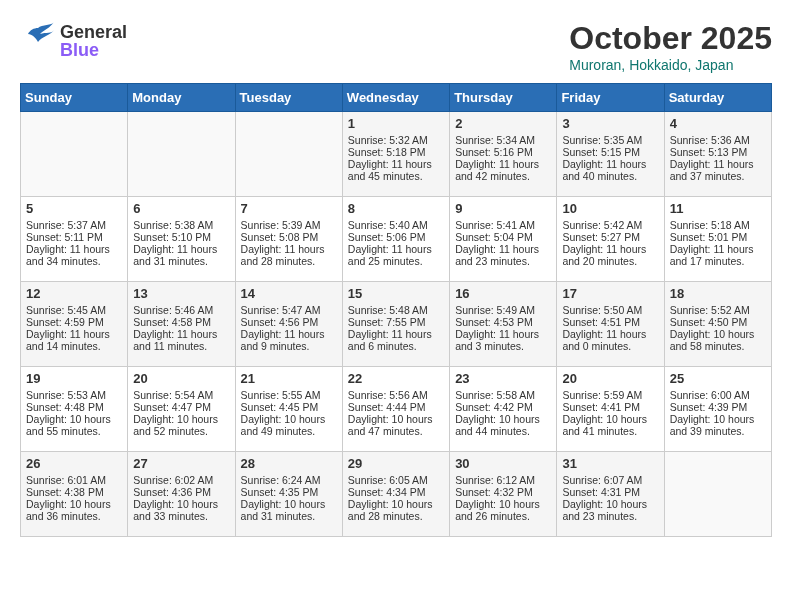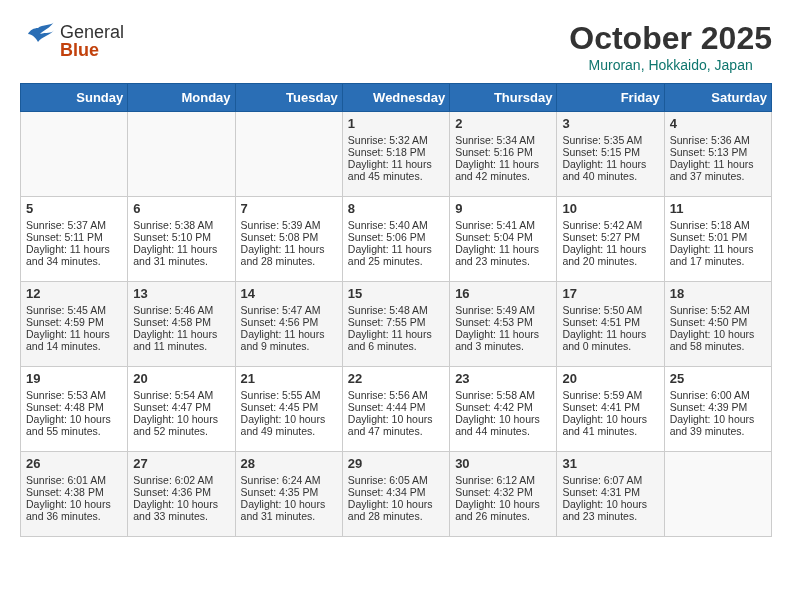--- a/index.html
+++ b/index.html
@@ -10,41 +10,41 @@
       min-height: 612px;
       padding: 20px;
     }
     .header {
       display: flex;
       justify-content: space-between;
       align-items: flex-start;
       margin-bottom: 10px;
     }
     .title-area {
-      text-align: center;
+      text-align: left;
       margin-left: 9px;
     }
     .month-title {
       font-size: 32px;
       font-weight: bold;
       color: #333;
     }
     .location {
       font-size: 14px;
       color: #0f766e;
     }
     table {
       width: 100%;
       border-collapse: collapse;
       table-layout: fixed;
     }
     thead th {
       background: #2a6eb5;
       color: #fff;
-      text-align: right;
+      text-align: left;
       padding: 6px 4px;
       font-size: 13px;
       font-weight: bold;
       border: 1px solid #1a5a9a;
     }
     tbody td {
       border: 1px solid #ccc;
       vertical-align: top;
       padding: 4px 5px;
       font-size: 10.5px;
@@ -74,28 +74,28 @@
       font-size: 28px;
       line-height: 1;
     }
     .logo-name {
       display: flex;
       flex-direction: column;
       line-height: 1;
     }
     .logo-general {
       font-size: 18px;
-      font-weight: normal;
+      font-weight: bold;
       color: #333;
       text-align: right;
     }
     .logo-blue {
       font-size: 18px;
       font-weight: bold;
-      color: #c2410c;
+      color: #8b5cf6;
     }
   </style>
 </head>
 <body>
 
 <div class="header">
   <div class="logo-wrapper">
     <div class="logo-bird">
       <svg width="36" height="36" viewBox="0 0 36 36">
         <path d="M18 8 C22 4, 32 6, 34 2 C30 8, 24 10, 20 14 C26 12, 32 14, 34 10 C30 16, 22 16, 18 22 C16 18, 12 14, 8 14 C10 10, 14 8, 18 8Z" fill="#2a6eb5"></path>

